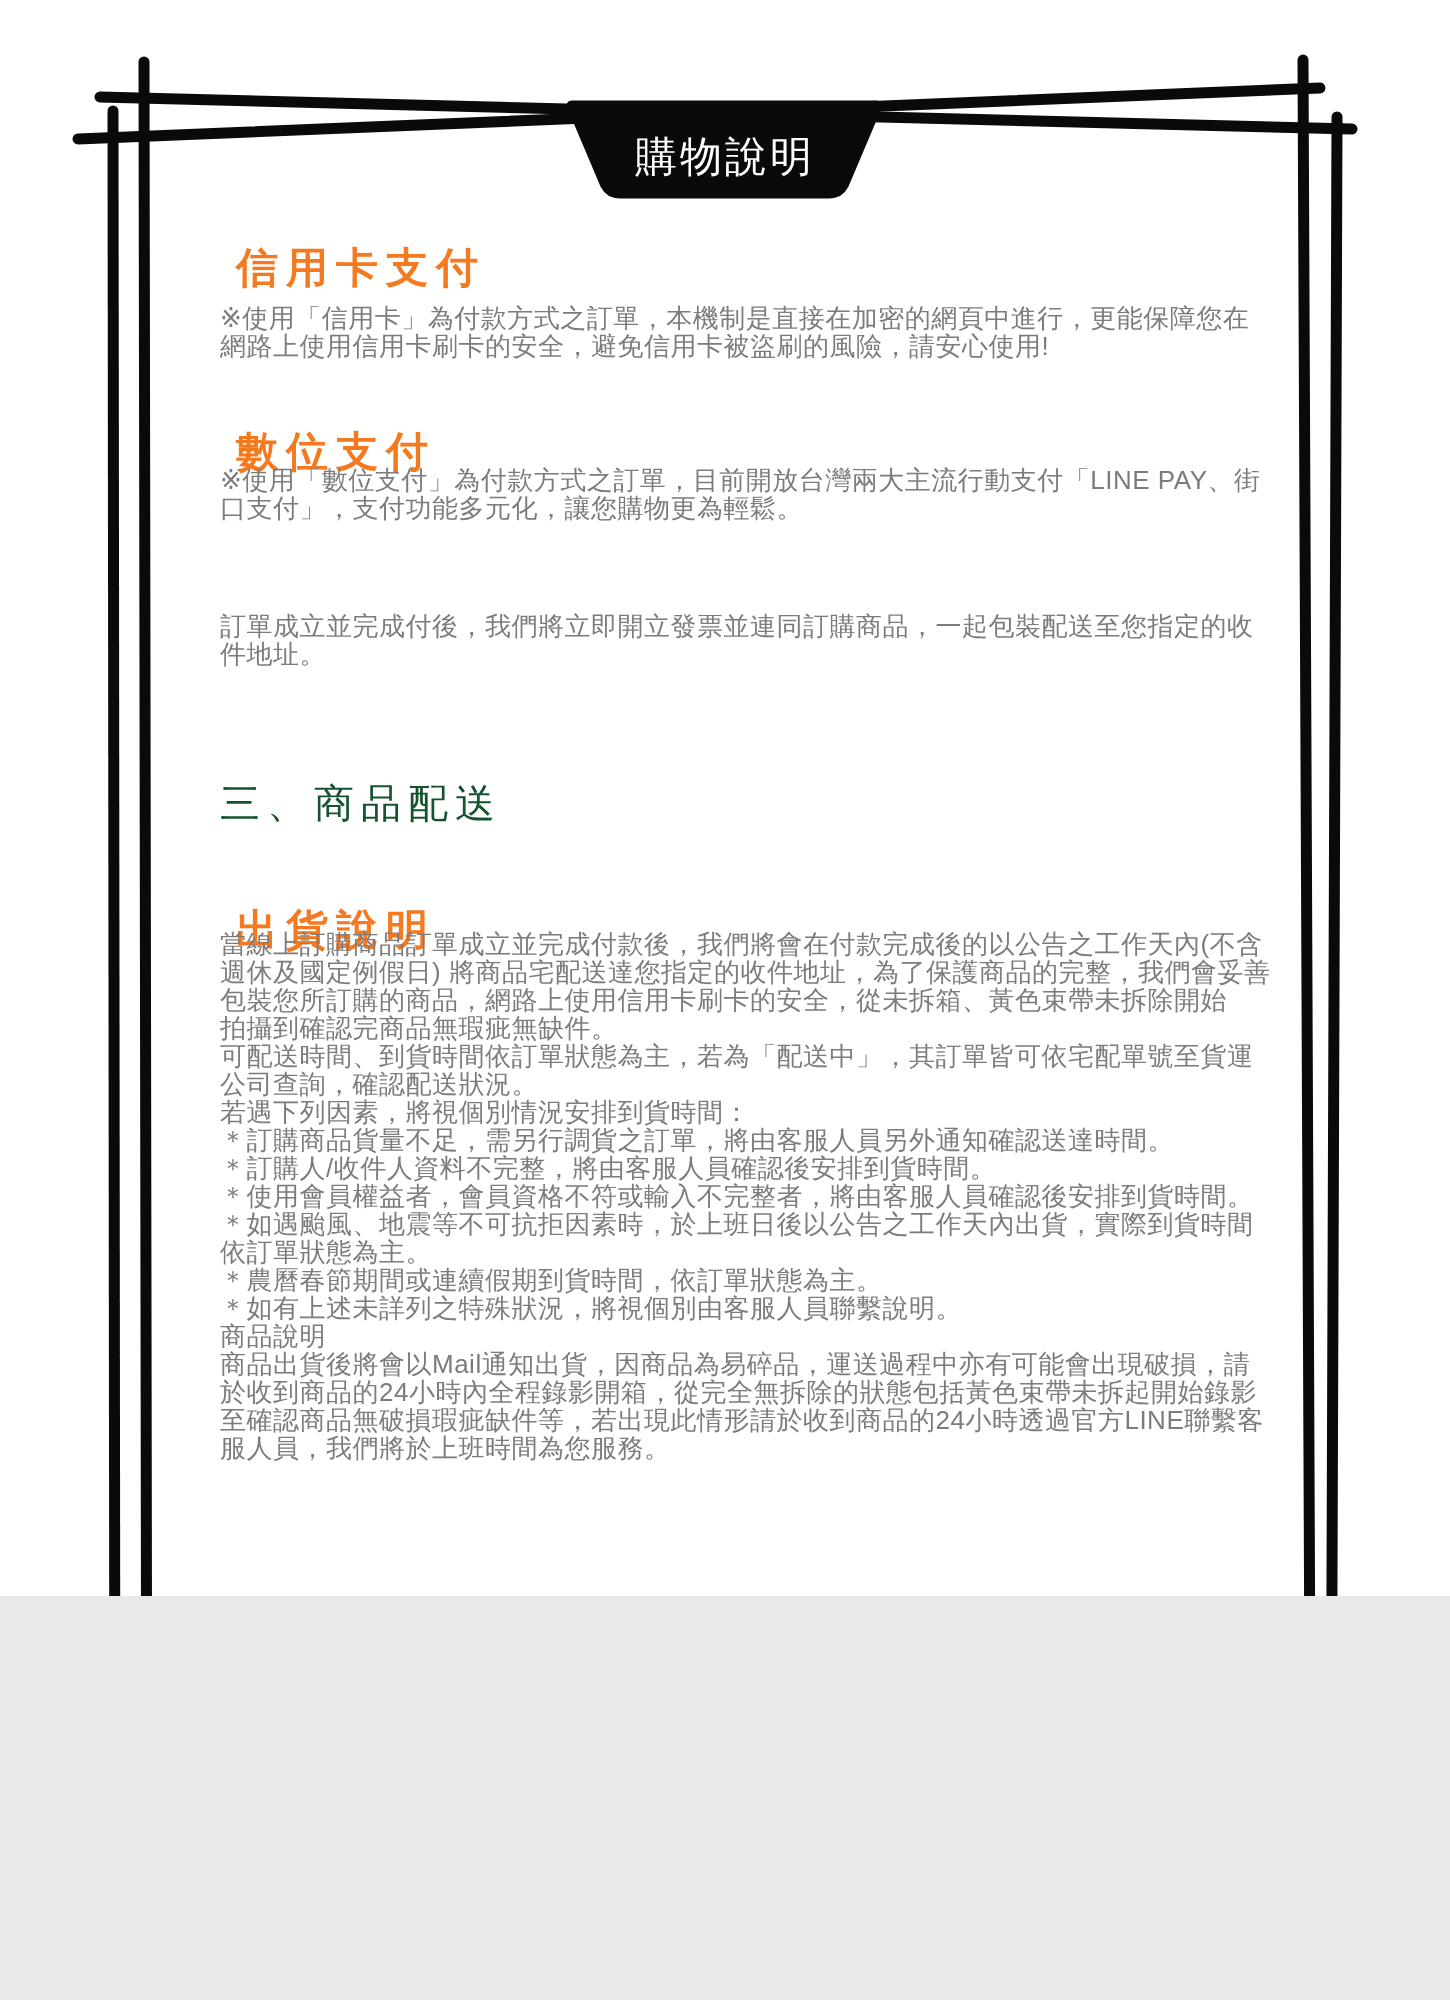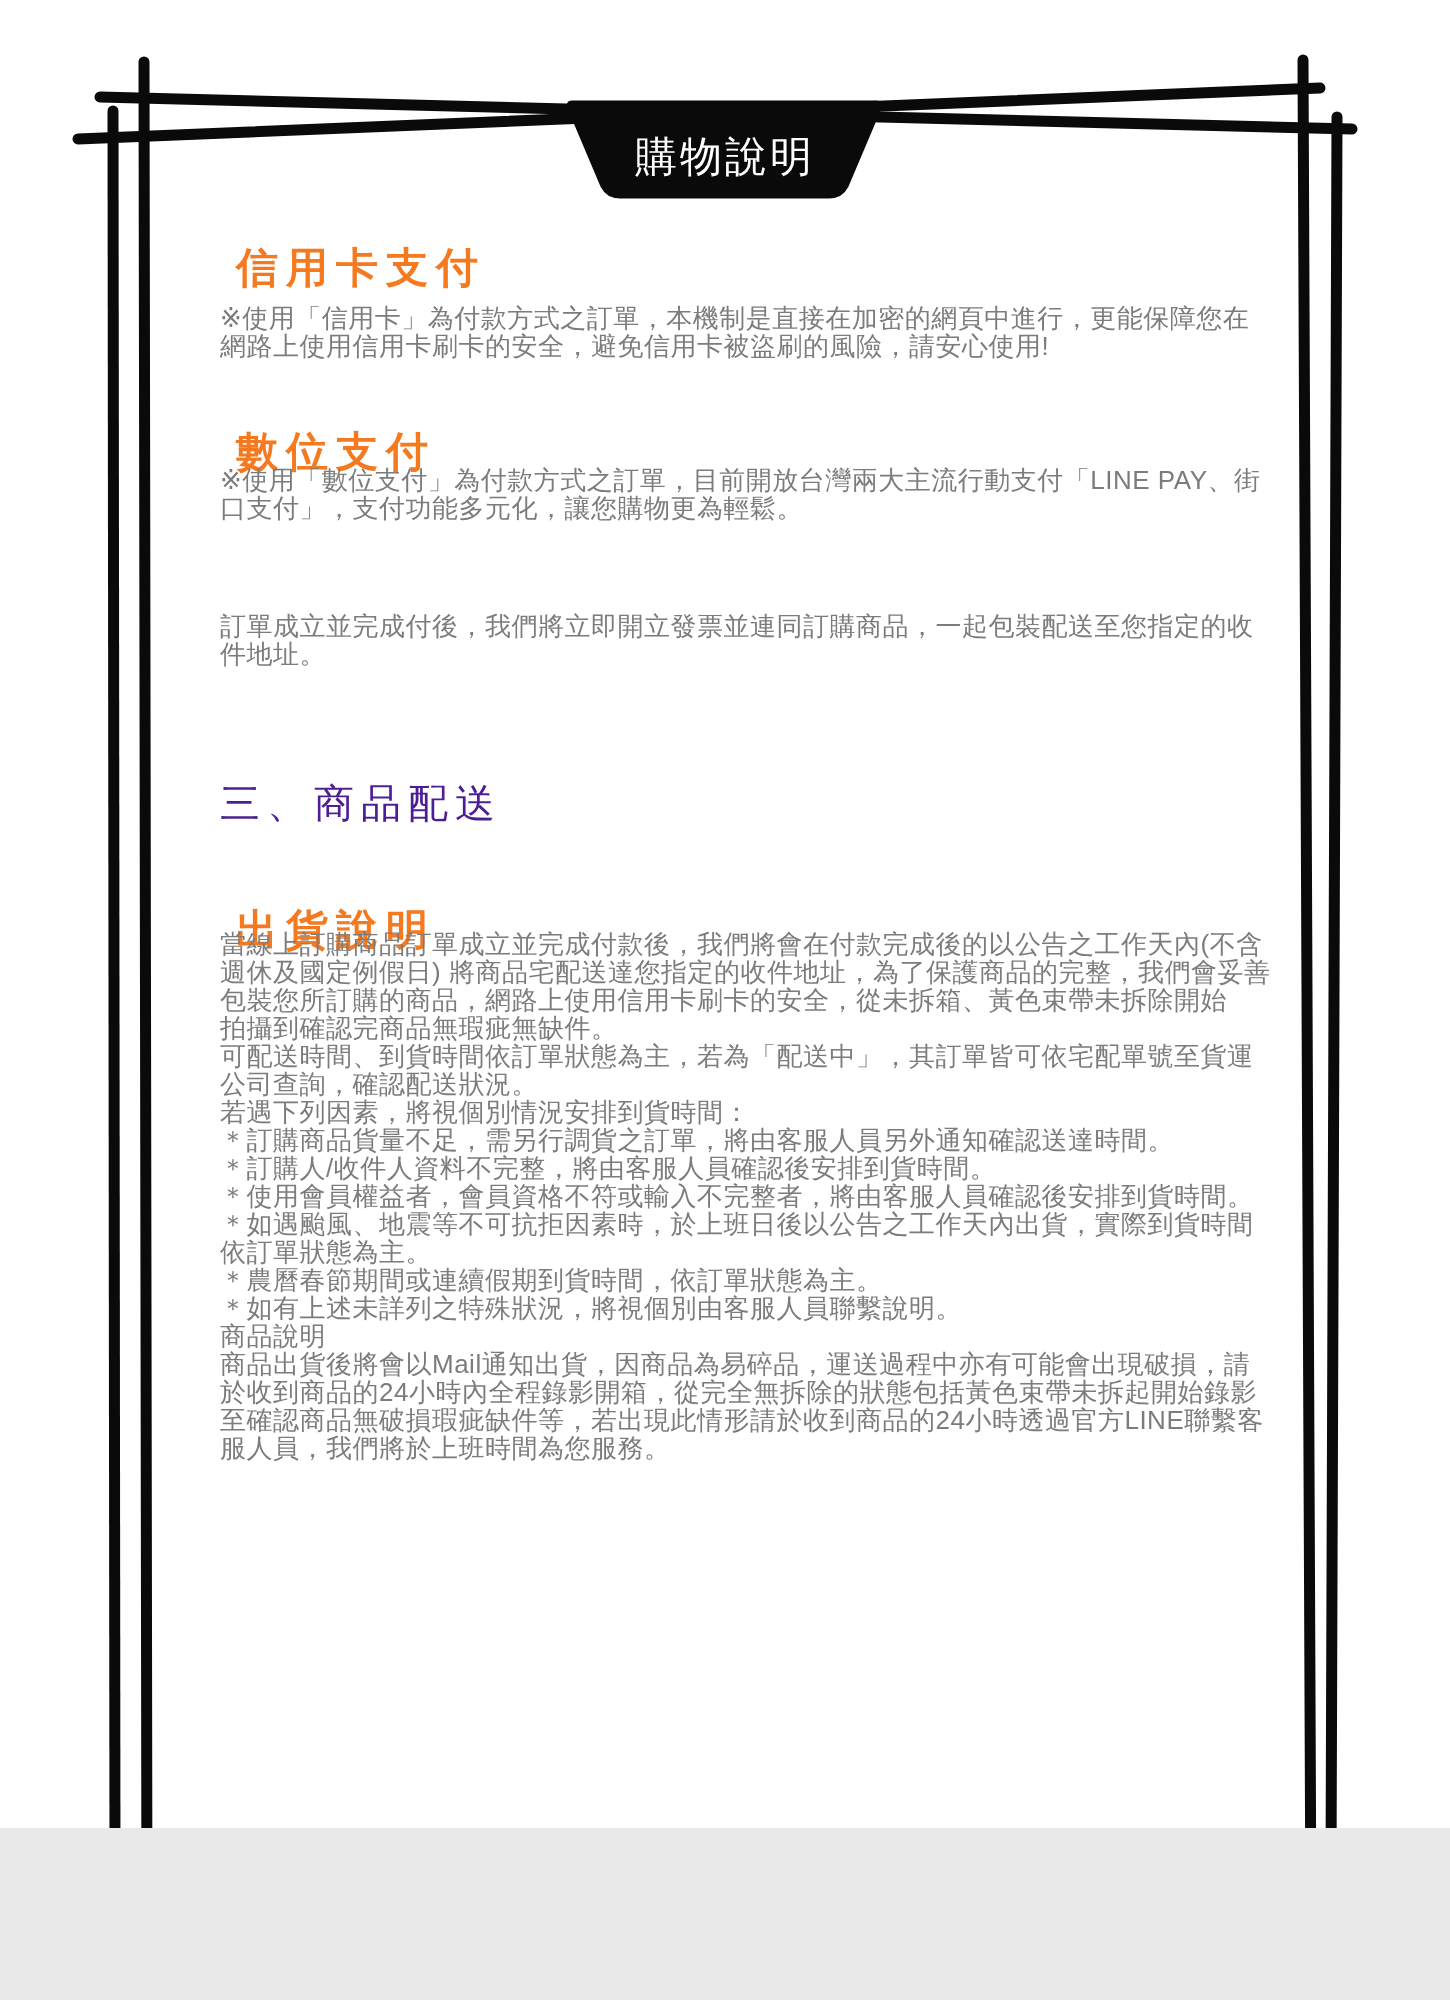--- a/index.html
+++ b/index.html
@@ -1,36 +1,36 @@
 <!DOCTYPE html>
 <html><head>
 <meta charset="utf-8">
 <style>
   html,body{margin:0;padding:0;background:#e9e9e9;}
   .page{
     position:relative;
-    width:1450px;height:1828px;
+    width:1450px;height:1596px;
     background:#ffffff;
     overflow:hidden;
     font-family:"Liberation Sans","DejaVu Sans",sans-serif;
   }
   .frame-svg{position:absolute;left:0;top:0;width:1450px;height:2000px;}
   .banner-title{
     position:absolute;left:574px;top:103px;width:302px;height:93px;
     display:flex;align-items:center;justify-content:center;
     padding-top:14px;box-sizing:border-box;
     color:#ffffff;font-size:42px;letter-spacing:3px;font-weight:500;
   }
   .abs{position:absolute;left:220px;width:1090px;}
   h2.sec{
     margin:16px;color:#F5791F;font-size:42px;font-weight:700;
     letter-spacing:8px;line-height:1.15;
   }
   h2.sec-red{
-    margin:0;color:#4c1d95;font-size:40px;font-weight:500;
+    margin:0;color:#14532d;font-size:40px;font-weight:500;
     letter-spacing:7px;line-height:1.15;
   }
   p.body{
     margin:0;color:#7C7C7C;font-size:26px;letter-spacing:0.5px;
     line-height:28px;white-space:pre-line;
   }
   .gap-lg{margin-top:46px;}
   .gap-md{margin-top:26px;}
 </style>
 </head>

